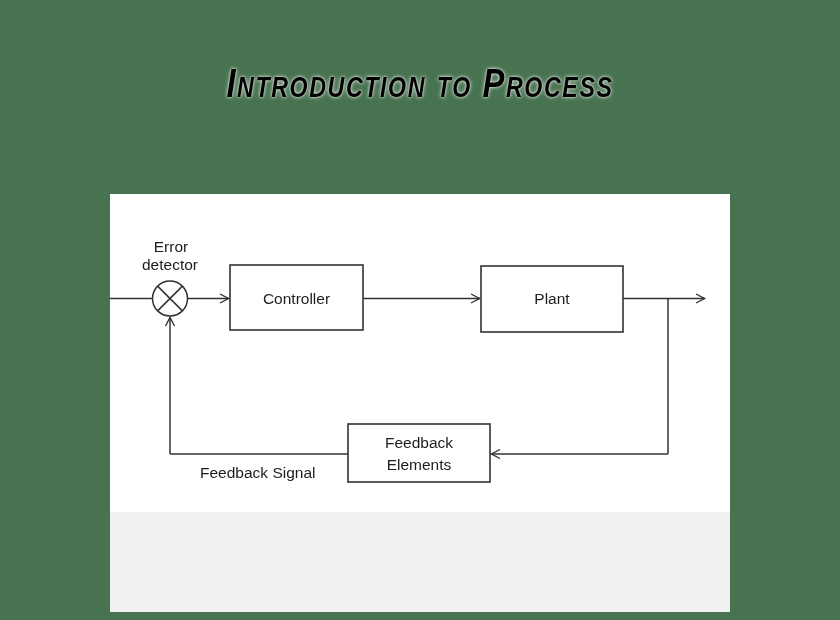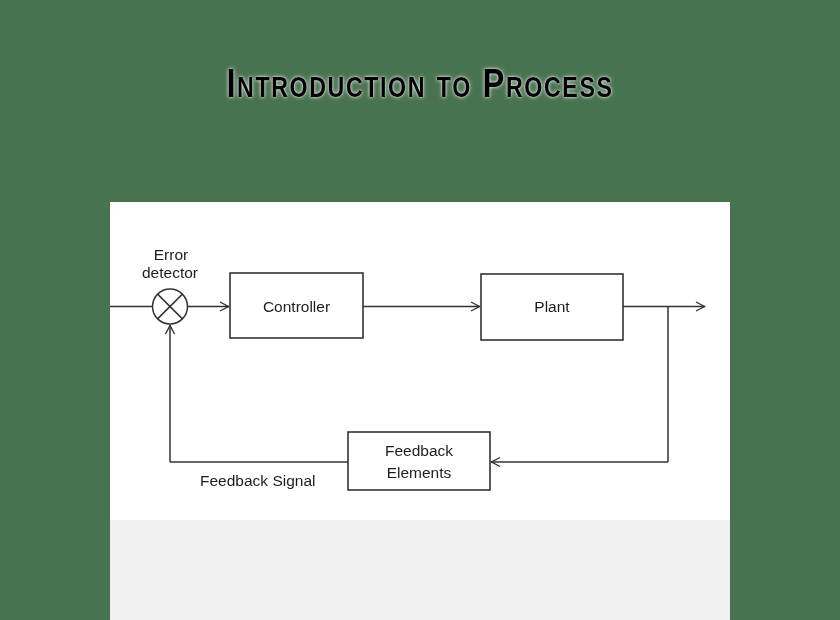--- a/index.html
+++ b/index.html
@@ -19,35 +19,35 @@
   .title {
     position: absolute;
     left: 0;
     right: 0;
     top: 60px;
     text-align: center;
     color: #000000;
     font-weight: bold;
     font-variant: small-caps;
   }
-  .title-row { display: block; }
+  .title-row { display: block; font-style: italic; }
   .title-line {
     display: inline-block;
     font-size: 41px;
     line-height: 46px;
     letter-spacing: 2px;
     white-space: nowrap;
     transform: scaleX(0.8);
     transform-origin: 50% 50%;
     text-shadow: 0 0 2px rgba(255,255,255,0.95), 0 0 5px rgba(255,255,255,0.75);
   }
   .slide {
     position: absolute;
     left: 110px;
-    top: 202px;
+    top: 194px;
     width: 620px;
     height: 338px;
     background: #ffffff;
   }
   .slide svg { display: block; }
   .diagram-label {
     font-family: "Liberation Sans", sans-serif;
     font-size: 15.5px;
     fill: #1d1d1d;
   }

